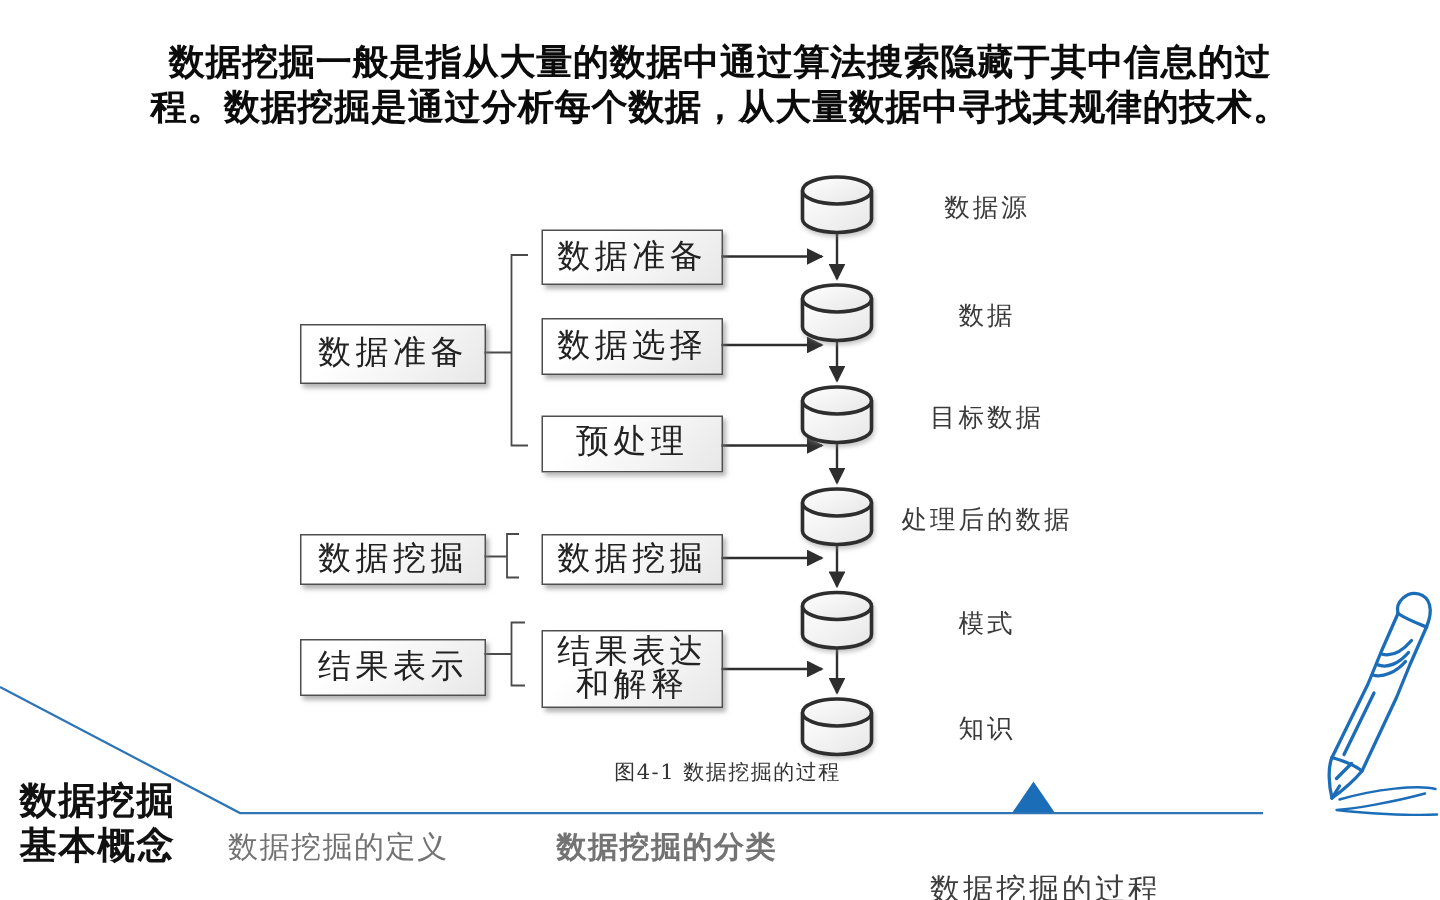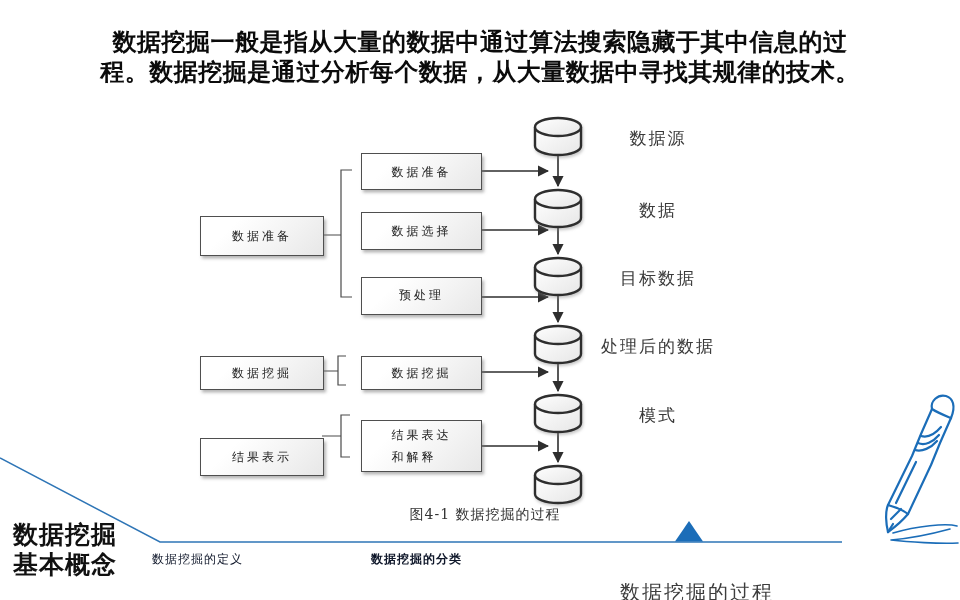--- a/index.html
+++ b/index.html
@@ -12,38 +12,38 @@
     position:absolute;left:55px;top:27px;width:850px;
     font-size:24px;line-height:30px;font-weight:700;color:#0b0b0b;
     text-align:center;white-space:pre-line;letter-spacing:0.5px;
   }
   
   .fbox{
     position:absolute;display:flex;align-items:center;justify-content:center;
     border:1px solid #4f4f4f;
     background:linear-gradient(135deg,#ffffff 25%,#f3f3f3 65%,#e7e7e7 100%);
     box-shadow:2px 2.5px 3px rgba(120,120,120,.55);
-    font-family:"DejaVu Serif",serif;font-size:12px;letter-spacing:3px;
-    color:#222222;white-space:pre-line;line-height:22px;
+    font-family:"DejaVu Serif",serif;font-size:22px;letter-spacing:3px;
+    color:#222222;text-align:center;white-space:pre-line;line-height:22px;
   }
   .store-label{
     position:absolute;left:588px;width:140px;text-align:center;
     font-family:"DejaVu Serif",serif;font-size:17px;letter-spacing:2px;color:#3a3a3a;
   }
   .caption{
     position:absolute;left:400px;top:506px;width:170px;text-align:center;
     font-family:"DejaVu Serif",serif;font-size:14px;letter-spacing:1px;color:#333333;
   }
   
   .section-title{
     position:absolute;left:13px;top:519px;
     font-size:25px;line-height:30px;font-weight:700;color:#111111;
     white-space:pre-line;letter-spacing:1px;
   }
-  .tab{position:absolute;font-size:12px;letter-spacing:1px;color:#0f172a;cursor:pointer;}
+  .tab{position:absolute;font-size:20px;letter-spacing:1px;color:#737373;cursor:pointer;}
   .tab.active{font-size:20px;letter-spacing:2px;color:#3d3d3d;}
   #tab-definition{left:152px;top:551px;}
   #tab-classification{left:371px;top:551px;font-weight:bold;}
   #tab-process{left:620px;top:547px;margin-top:32px;}
   
   svg.layer{position:absolute;left:0;top:0;pointer-events:none;}
   .cyl{filter:drop-shadow(1.5px 2px 1.5px rgba(130,130,130,.45));}
   .fbox, .store-label, .caption, .intro, .section-title{pointer-events:auto;}
 </style>
 </head>
@@ -130,34 +130,35 @@
       <path d="M893,533 C917,526 946,523 957,526" stroke-width="1.6"></path>
       <path d="M950,529 C928,535 903,539 891,540 C908,542 940,544 958,543" stroke-width="1.6"></path>
     </g>
   </svg>
 
   <div class="intro">数据挖掘一般是指从大量的数据中通过算法搜索隐藏于其中信息的过
 程。数据挖掘是通过分析每个数据，从大量数据中寻找其规律的技术。</div>
 
   <div class="fbox" style="left:200px;top:216px;width:122px;height:38px;">数据准备</div>
   <div class="fbox" style="left:200px;top:356px;width:122px;height:32px;">数据挖掘</div>
-  <div class="fbox" style="left:200px;top:438px;width:122px;height:36px;">结果表示</div>
+  <div class="fbox" style="left:200px;top:426px;width:122px;height:36px;">结果表示</div>
 
   <div class="fbox" style="left:361px;top:153px;width:119px;height:35px;">数据准备</div>
   <div class="fbox" style="left:361px;top:212px;width:119px;height:36px;">数据选择</div>
   <div class="fbox" style="left:361px;top:277px;width:119px;height:36px;font-family:Liberation Mono, monospace;">预处理</div>
   <div class="fbox" style="left:361px;top:356px;width:119px;height:32px;">数据挖掘</div>
   <div class="fbox" style="left:361px;top:420px;width:119px;height:50px;">结果表达
 和解释</div>
 
   <div class="store-label" style="top:127px;">数据源</div>
   <div class="store-label" style="top:267px;">目标数据</div>
   <div class="store-label" style="top:199px;">数据</div>
   <div class="store-label" style="top:404px;">模式</div>
   <div class="store-label" style="top:335px;">处理后的数据</div>
+  <div class="store-label" style="top:474px;">知识</div>
 
   <div class="caption">图4-1 数据挖掘的过程</div>
 
   <div class="section-title">数据挖掘
 基本概念</div>
 
   <div class="tab" id="tab-definition">数据挖掘的定义</div>
   <div class="tab" id="tab-classification">数据挖掘的分类</div>
   <div class="tab active" id="tab-process">数据挖掘的过程</div>
 

